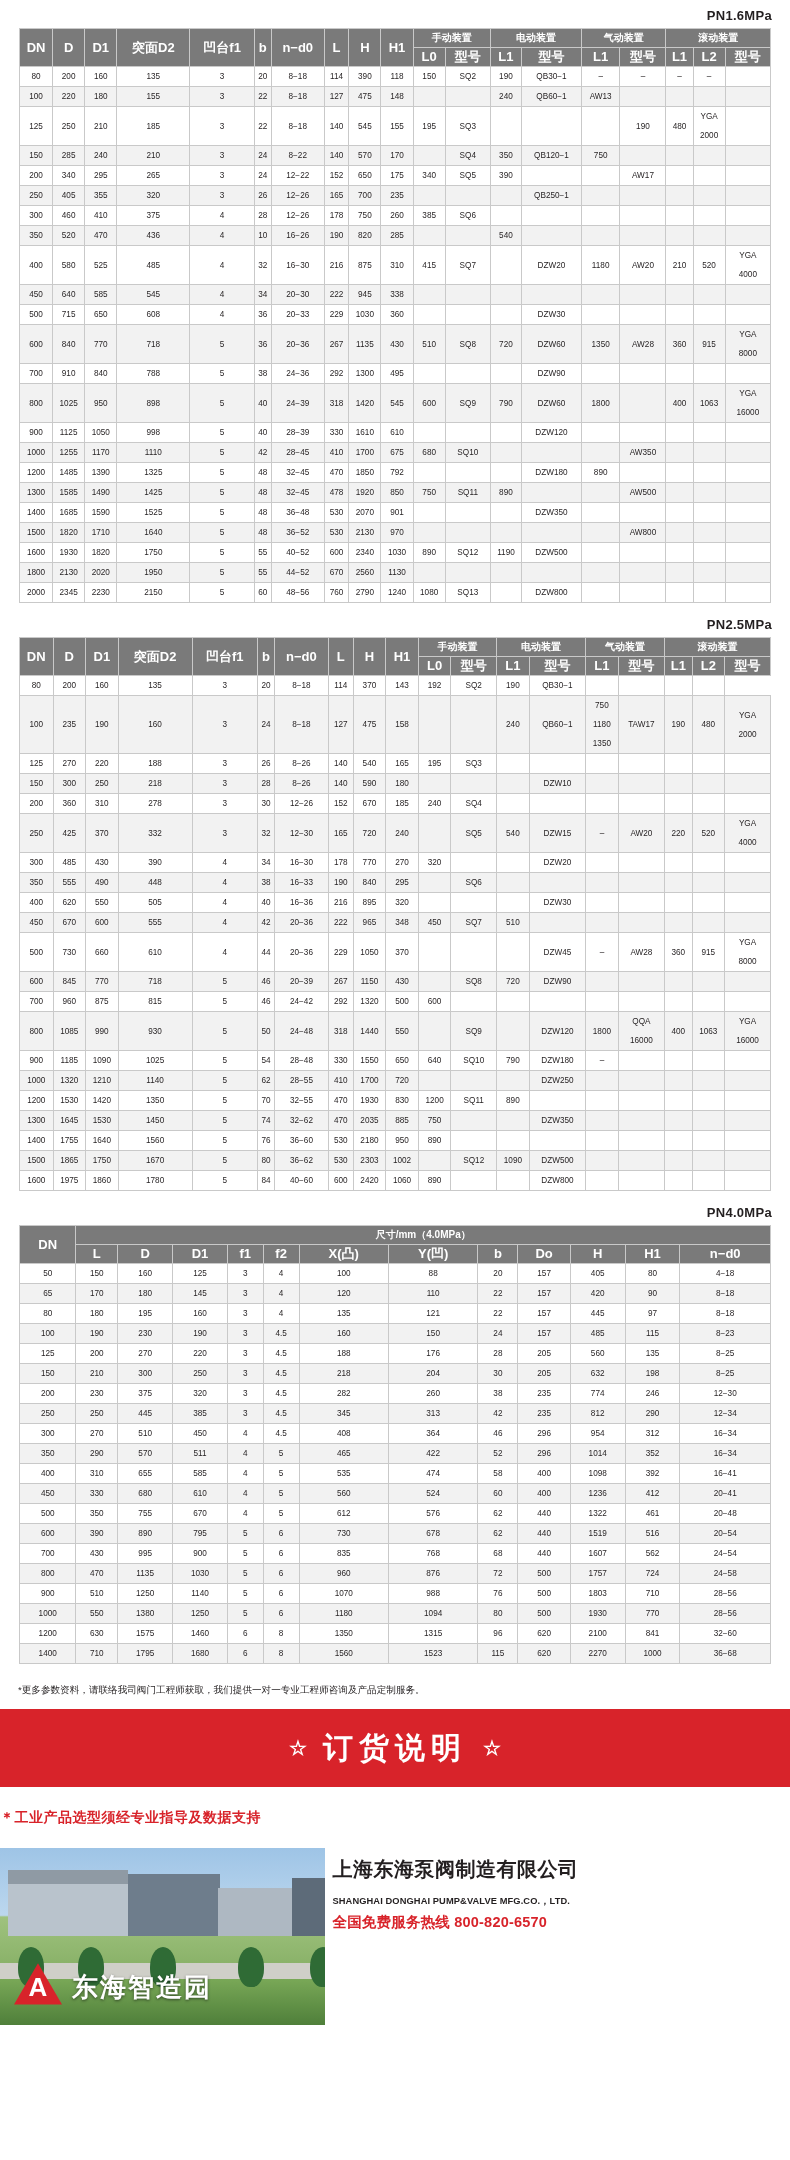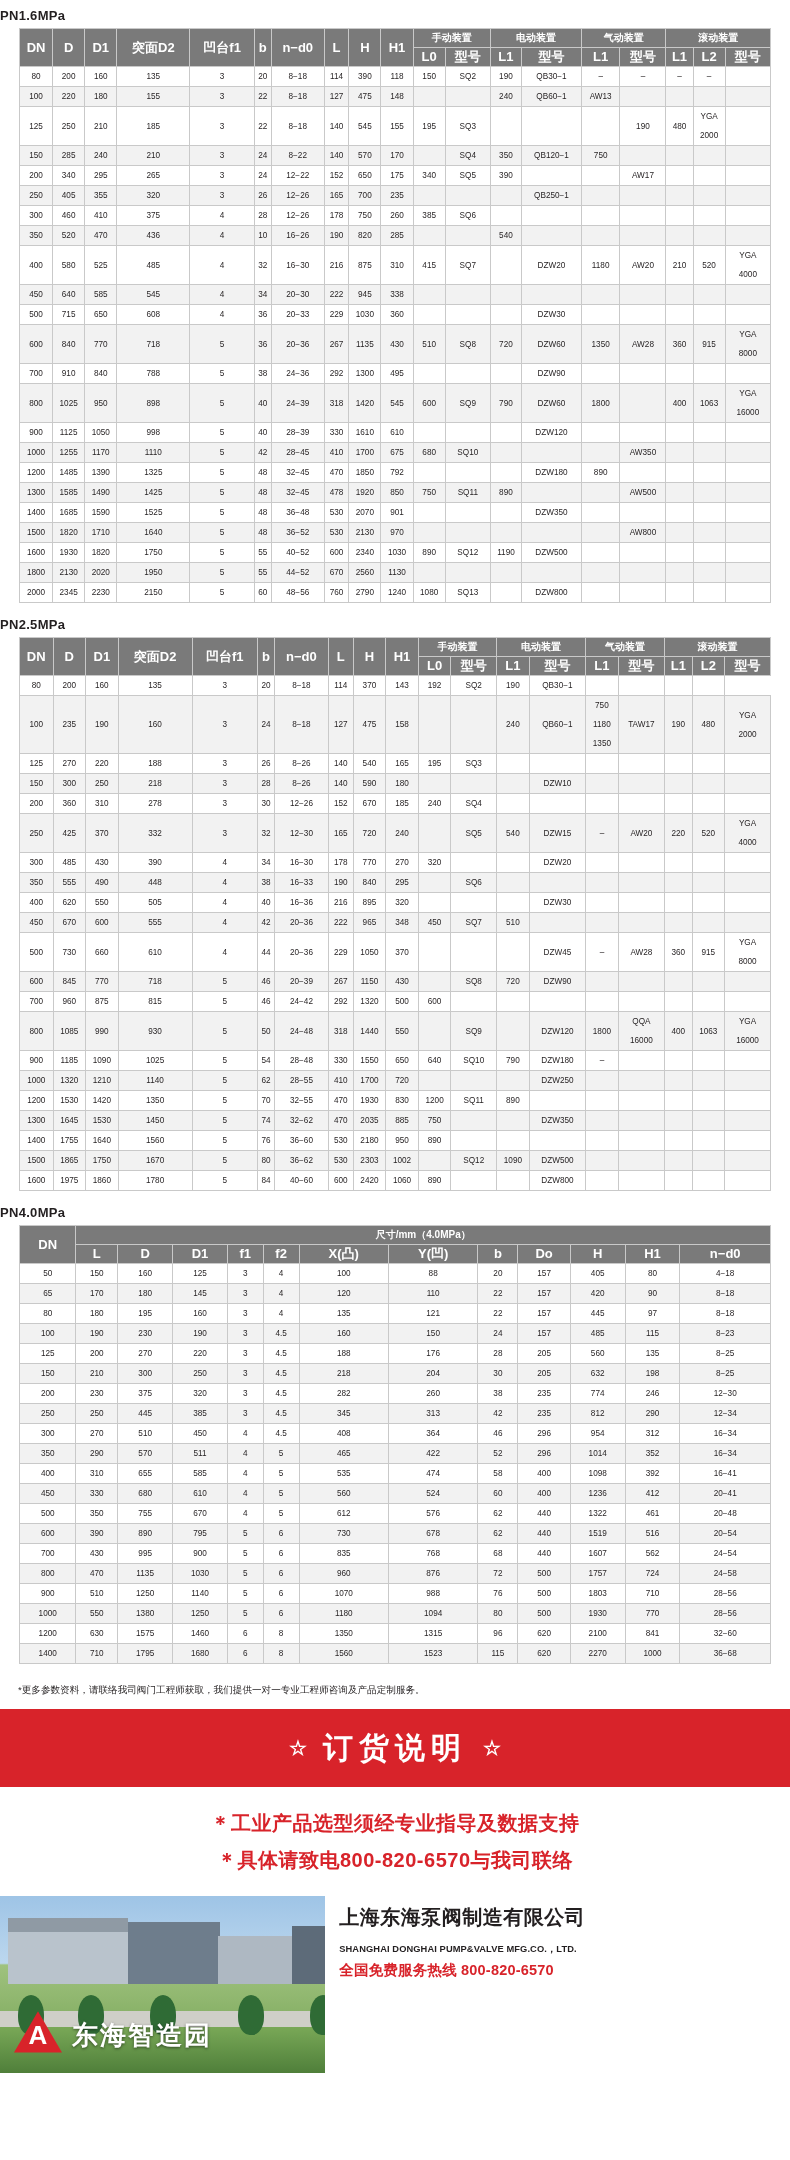--- a/index.html
+++ b/index.html
@@ -6,21 +6,21 @@
   html, body { margin:0; padding:0; }
   body {
     width: 790px;
     background: #ffffff;
     font-family: "Liberation Sans", sans-serif;
     color: #231f20;
   }
   .page { width: 790px; position: relative; }
 
   .sect-title {
-    text-align: left;
+    text-align: right;
     font-size: 13px;
     font-weight: bold;
     padding: 8px 18px 5px 0;
     letter-spacing: .3px;
   }
 
   table.spec {
     border-collapse: collapse;
     width: 752px;
     margin: 0 auto;
@@ -73,24 +73,23 @@
     font-weight: bold;
     letter-spacing: 6px;
     display: flex;
     align-items: center;
     gap: 16px;
   }
   .order-band .star { font-size: 20px; letter-spacing: 0; }
 
   .order-lines {
     padding: 18px 0 16px 0;
-    text-align: center;
     color: #d8232a;
     font-weight: bold;
-    font-size: 20px;
+    font-size: 14px;
     line-height: 1.85;
     letter-spacing: .5px;
   }
 
   
   .footer {
     display: flex;
     width: 790px;
     height: 178px;
     background: #fff;
@@ -121,21 +120,21 @@
     color:#fff; font-size: 26px; font-weight:bold;
     clip-path: polygon(50% 0,100% 86%,0 86%);
   }
   .logo-text {
     color:#fff; font-size: 26px; font-weight: bold; letter-spacing: 2px;
     text-shadow: 0 1px 3px rgba(0,0,0,.55);
   }
 
   .footer-right {
     width: 501px;
-    padding: 8px 10px 6px 14px;
+    padding: 8px 10px 6px 7px;
   }
   .co-cn { font-size: 20px; font-weight: bold; letter-spacing: .5px; color:#231f20; }
   .co-en { font-size: 9.3px; font-weight: bold; letter-spacing: .1px; margin-top: 12px; color:#231f20;}
   .hot { margin-top: 5px; color:#d8232a; font-weight:bold; font-size: 14.5px; letter-spacing:.2px;}
   .addr { margin-top: 4px; font-size: 9.4px; line-height: 1.62; color:#231f20; }
   .addr div { white-space: nowrap; }
 </style>
 </head>
 <body>
 
@@ -1471,21 +1470,20 @@
   <div class="order-band">
     <div class="inner">
       <span class="star">☆</span>
       <span>订货说明</span>
       <span class="star">☆</span>
     </div>
   </div>
 
   <div class="order-lines">
     <div>＊工业产品选型须经专业指导及数据支持</div>
-    <div>＊具体请致电800-820-6570与我司联络</div>
   </div>
 
   <div class="footer">
     <div class="footer-left">
       <div class="bld1"></div>
       <div class="bld2"></div>
       <div class="bld3"></div>
       <div class="bld4"></div>
       <div class="road"></div>
       <div class="lawn"></div>

